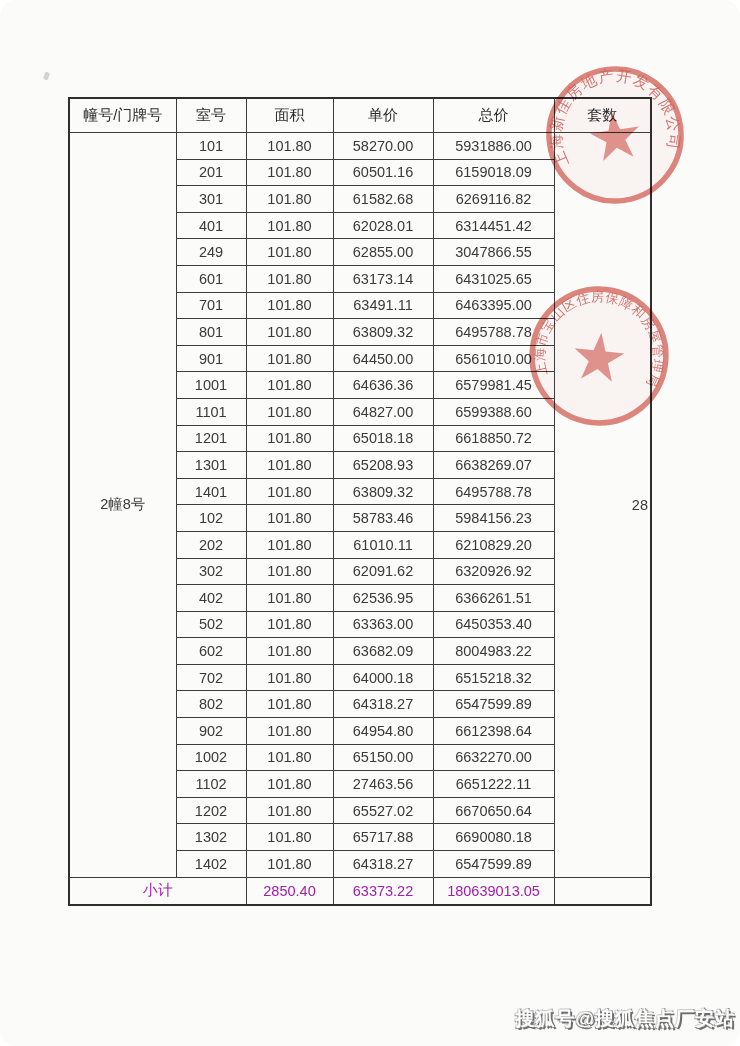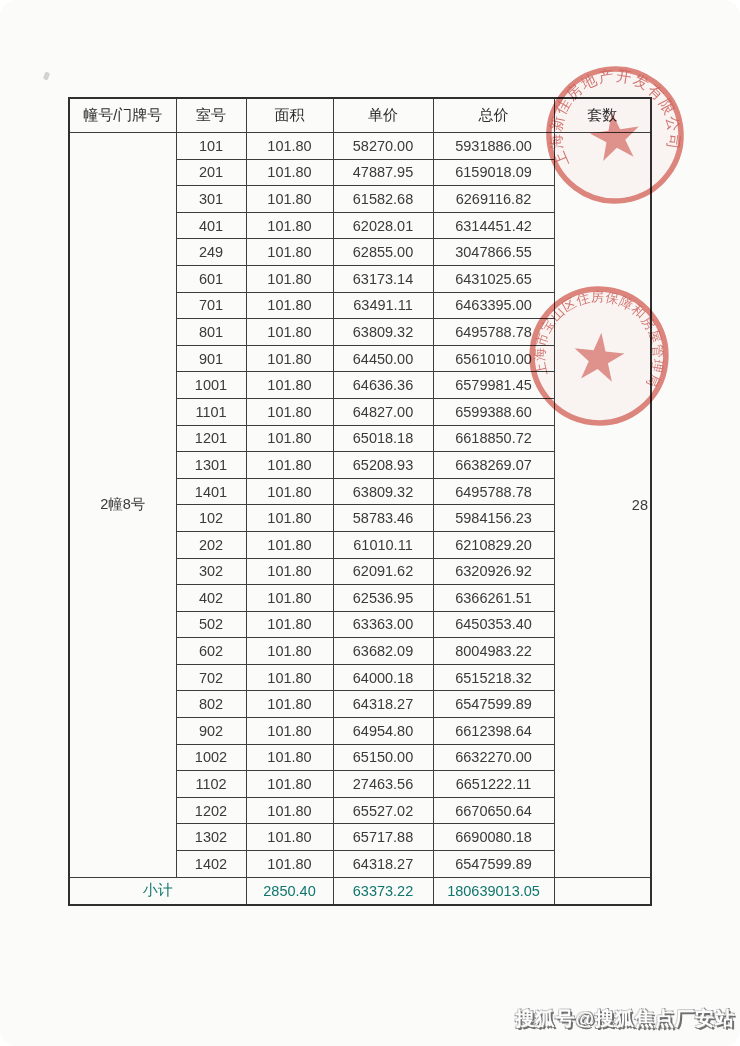--- a/index.html
+++ b/index.html
@@ -18,21 +18,21 @@
   th,td{
     border:1.5px solid #3d3d3d;
     text-align:center; vertical-align:middle;
     padding:0 2px; overflow:hidden; white-space:nowrap;
   }
   table[data-name="price-table"]{ border:2.5px solid #2f2f2f; }
   thead th{ height:33px; font-size:15px; font-weight:normal; color:#2e2e2e; }
   tbody.data td{ height:25.6px; font-size:14.5px; font-weight:normal; color:#3a3a3a; }
   td.building-cell{ font-size:15px; color:#333; }
   td.count-cell{ font-size:14.5px;text-align:right; }
-  tr.subtotal-row td{ height:26px; font-size:14.5px; color:#0f766e; }
+  tr.subtotal-row td{ height:26px; font-size:14.5px; color:#a21caf; }
   tr.subtotal-row td.label{ font-size:15px; }
   
   .stamp{
     position:absolute; mix-blend-mode:multiply; opacity:.88;
     pointer-events:none;
   }
   #stamp-developer{ left:540px; top:60px; width:150px; height:150px; transform:rotate(-8deg); }
   #stamp-authority{ left:523px; top:280px; width:152px; height:152px; transform:rotate(6deg); }
   .stamp svg{ width:100%; height:100%; }
   .seal-ring{ fill:rgba(225,110,100,0.06); stroke:#d4574f; stroke-width:5.5; opacity:.82; }
@@ -85,21 +85,21 @@
             <td data-name="building-cell" rowspan="28" class="building-cell">2幢8号</td>
             <td data-name="cell-room">101</td>
             <td data-name="cell-area">101.80</td>
             <td data-name="cell-unit-price">58270.00</td>
             <td data-name="cell-total-price">5931886.00</td>
             <td data-name="unit-count-cell" rowspan="28" class="count-cell">28</td>
           </tr>
           <tr data-name="table-row">
             <td data-name="cell-room">201</td>
             <td data-name="cell-area">101.80</td>
-            <td data-name="cell-unit-price">47887.95</td>
+            <td data-name="cell-unit-price">60501.16</td>
             <td data-name="cell-total-price">6159018.09</td>
           </tr>
           <tr data-name="table-row">
             <td data-name="cell-room">301</td>
             <td data-name="cell-area">101.80</td>
             <td data-name="cell-unit-price">61582.68</td>
             <td data-name="cell-total-price">6269116.82</td>
           </tr>
           <tr data-name="table-row">
             <td data-name="cell-room">401</td>

